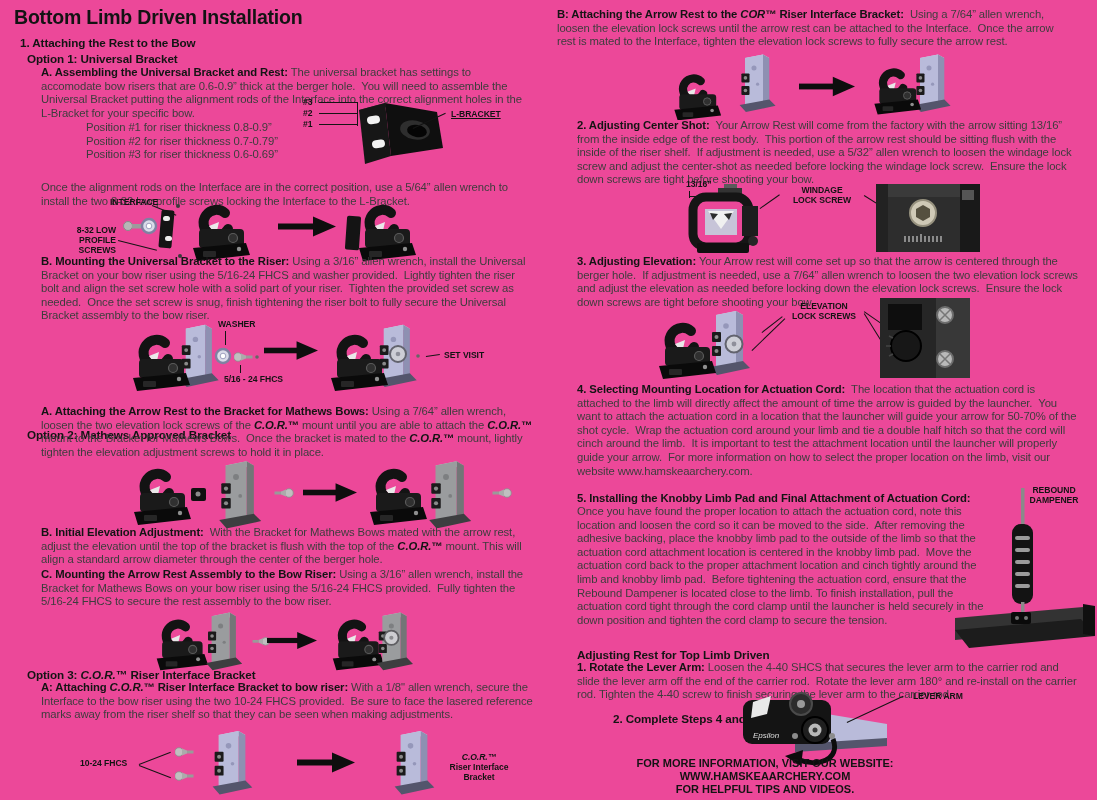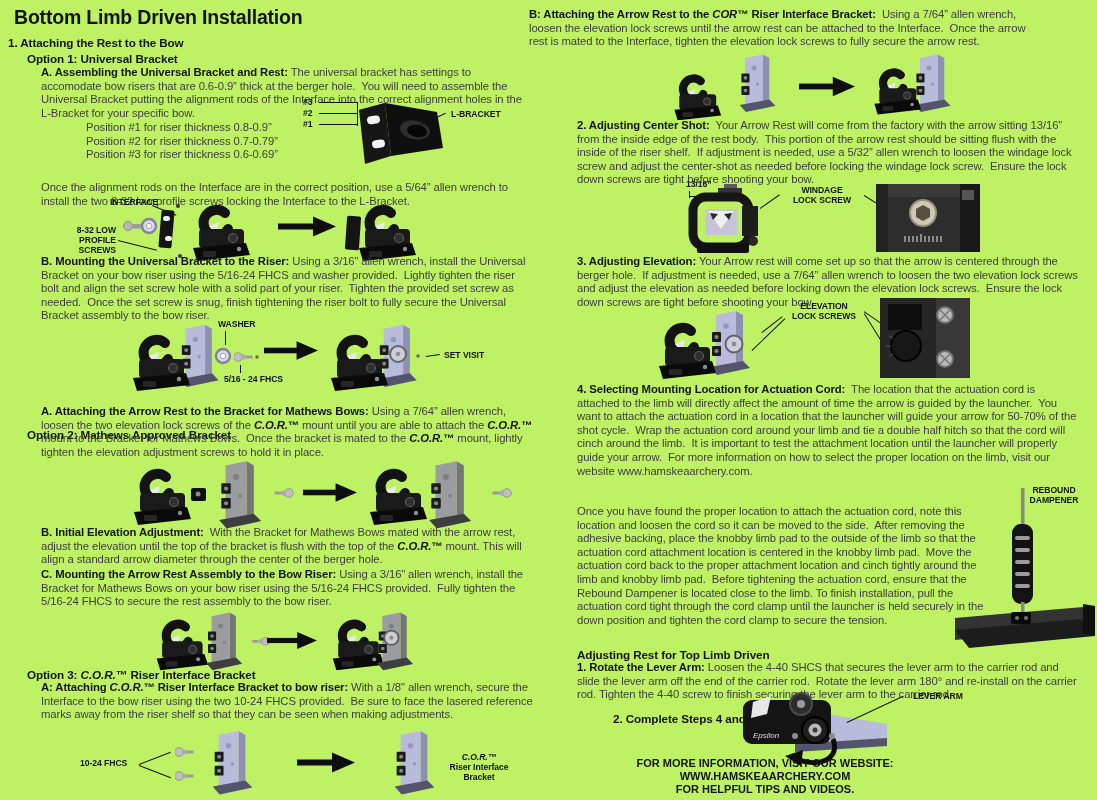--- a/index.html
+++ b/index.html
@@ -1,16 +1,16 @@
 <!DOCTYPE html>
 <html><head>
 <meta charset="utf-8">
 <style>
   html,body{margin:0;padding:0;background:#fff;}
-  #page{position:relative;width:1097px;height:800px;background:#bef264;overflow:hidden;
+  #page{position:relative;width:1097px;height:800px;background:#ec4899;overflow:hidden;
         font-family:"Liberation Sans",sans-serif;color:#3d3d3d;}
   .abs{position:absolute;}
   .p{font-size:11.3px;line-height:13.6px;letter-spacing:-0.1px;white-space:pre-wrap;}
   .p b{color:#141414;}
   .h1{font-size:19.5px;font-weight:bold;color:#131313;letter-spacing:-0.2px;}
   .h2{font-size:11.7px;font-weight:bold;color:#141414;letter-spacing:-0.1px;white-space:pre-wrap;}
   .lbl{font-size:8.6px;font-weight:bold;color:#131313;line-height:9.8px;white-space:pre-line;letter-spacing:-0.05px;}
   .ftr{font-size:11px;font-weight:bold;color:#131313;line-height:13.2px;}
   .ctr{text-align:center;}
   .rt{text-align:right;}
@@ -57,21 +57,21 @@
           <rect x="12" y="3.5" width="6.5" height="3" fill="#9a9a9a"></rect>
         </g>
   <g id="g-washer">
           <circle r="7" fill="#dadbe9" stroke="#7f81a2" stroke-width="2.4"></circle>
           <circle r="2.8" fill="#ffffff" stroke="#a0a2c0" stroke-width="1"></circle>
         </g>
 </defs>
     </svg>
 
 <div class="abs h1" style="left:14px;top:6px;">Bottom Limb Driven Installation</div>
-<div class="abs h2" style="left:8px;top:36px;">1. Attaching the Rest to the Bow</div>
+<div class="abs h2" style="left:20px;top:36px;">1. Attaching the Rest to the Bow</div>
 <div class="abs h2" style="left:27px;top:52px;">Option 1: Universal Bracket</div>
 
 <div class="abs p" style="left:41px;top:66px;width:489px;"><b>A. Assembling the Universal Bracket and Rest:</b><span> The universal bracket has settings to accomodate bow risers that are 0.6-0.9” thick at the berger hole.  You will need to assemble the Universal Bracket putting the alignment rods of the Interface into the correct alignment holes in the L-Bracket for your specific bow.</span></div>
 
 <div class="abs p" style="left:41px;top:121px;width:300px;margin-left:45px;"><div>Position #1 for riser thickness 0.8-0.9”</div><div>Position #2 for riser thickness 0.7-0.79”</div><div>Position #3 for riser thickness 0.6-0.69”</div></div>
 
 <div class="abs" style="left:295px;top:90px;width:245px;height:92px;">
   <div class="abs lbl" style="left:8px;top:8px;">#3</div>
   <div class="abs lbl" style="left:8px;top:19px;">#2</div>
   <div class="abs lbl" style="left:8px;top:30px;">#1</div>
@@ -82,21 +82,21 @@
   <svg class="abs" style="left:50px;top:4px;" width="115" height="80" viewBox="0 0 115 80">
     <polygon points="14,16 40,9 42,13 16,20" fill="#333"></polygon>
     <polygon points="14,16 40,9 46,62 20,70" fill="#161616"></polygon>
     <rect x="22" y="22" width="13" height="8" rx="4" fill="#f2f2f2" transform="rotate(-8 28 26)"></rect>
     <rect x="27" y="46" width="13" height="8" rx="4" fill="#f2f2f2" transform="rotate(-8 33 50)"></rect>
     <polygon points="40,9 92,18 98,54 46,62" fill="#0f0f0f"></polygon>
     <ellipse cx="70" cy="36" rx="15" ry="9.5" fill="#2e2e2e" transform="rotate(10 70 36)"></ellipse>
     <ellipse cx="72" cy="37" rx="10" ry="6" fill="#050505" transform="rotate(10 72 37)"></ellipse>
   </svg>
   <div class="cl" style="left:118px;top:38px;width:36px;transform:rotate(-25deg);"></div>
-  <div class="abs lbl" style="left:156px;top:20px;">L-BRACKET</div>
+  <div class="abs lbl" style="left:156px;top:20px;text-decoration:underline;">L-BRACKET</div>
 </div>
 
 <div class="abs p" style="left:41px;top:181px;width:480px;"><span>Once the alignment rods on the Interface are in the correct position, use a 5/64” allen wrench to install the two 8-32 low profile screws locking the Interface to the L-Bracket.</span></div>
 
 <div class="abs" style="left:70px;top:196px;width:350px;height:72px;">
   <div class="abs lbl" style="left:40px;top:2px;">INTERFACE</div>
   <div class="cl" style="left:82px;top:9px;width:26px;transform:rotate(22deg);"></div>
   <div class="abs lbl rt" style="left:0px;top:30px;width:46px;">8-32 LOW
 PROFILE
 SCREWS</div>
@@ -220,21 +220,21 @@
         <use href="#g-arrow"></use>
       </svg>
   <svg class="abs" style="left:310px;top:0px;" width="60" height="72" viewBox="0 0 50 74">
         <use href="#g-bracket" class="lav" transform="scale(1.02)"></use>
       </svg>
   <div class="abs lbl ctr" style="left:372px;top:27px;width:64px;"><b><i>C.O.R.™</i></b>
 Riser Interface
 Bracket</div>
 </div>
 
-<div class="abs p" style="left:529px;top:8px;width:512px;"><b>B: Attaching the Arrow Rest to the <b><i>COR™</i></b> Riser Interface Bracket:</b><span>  Using a 7/64” allen wrench, loosen the elevation lock screws until the arrow rest can be attached to the Interface.  Once the arrow rest is mated to the Interface, tighten the elevation lock screws to fully secure the arrow rest.</span></div>
+<div class="abs p" style="left:557px;top:8px;width:512px;"><b>B: Attaching the Arrow Rest to the <b><i>COR™</i></b> Riser Interface Bracket:</b><span>  Using a 7/64” allen wrench, loosen the elevation lock screws until the arrow rest can be attached to the Interface.  Once the arrow rest is mated to the Interface, tighten the elevation lock screws to fully secure the arrow rest.</span></div>
 
 <div class="abs" style="left:655px;top:48px;width:315px;height:72px;">
   <svg class="abs" style="left:12px;top:24px;" width="62" height="48" viewBox="0 0 62 48">
         <use href="#g-rest" transform="scale(0.82)"></use>
       </svg>
   <svg class="abs" style="left:78px;top:2px;" width="54" height="66" viewBox="0 0 48 66">
         <use href="#g-bracket" class="lav" transform="scale(0.9)"></use>
       </svg>
   <svg class="abs" style="left:144px;top:28px;" width="56" height="21" viewBox="0 0 58 21">
         <use href="#g-arrow"></use>
@@ -323,20 +323,21 @@
       </g>
   <rect x="66" y="116" width="3.5" height="16" fill="#8a8a8a"></rect>
   <polygon points="0,132 140,120 140,142 0,154" fill="#333"></polygon>
   <polygon points="0,144 126,133 140,150 14,162" fill="#1c1c1c"></polygon>
   <polygon points="128,118 140,120 140,150 128,148" fill="#101010"></polygon>
   <rect x="56" y="126" width="20" height="12" rx="2" fill="#0a0a0a"></rect>
   <circle cx="62" cy="132" r="2" fill="#777"></circle>
       <circle cx="71" cy="132" r="2" fill="#777"></circle>
 </svg>
 
+<div class="abs p" style="left:577px;top:492px;width:500px;"><b>5. Installing the Knobby Limb Pad and Final Attachment of Actuation Cord:</b></div>
 <div class="abs p" style="left:577px;top:505px;width:414px;"><span>Once you have found the proper location to attach the actuation cord, note this location and loosen the cord so it can be moved to the side.  After removing the adhesive backing, place the knobby limb pad to the outside of the limb so that the actuation cord attachment location is centered in the knobby limb pad.  Move the actuation cord back to the proper attachment location and cinch tightly around the limb and knobby limb pad.  Before tightening the actuation cord, ensure that the Rebound Dampener is located close to the limb. To finish installation, pull the actuation cord tight through the cord clamp until the launcher is held securely in the down position and tighten the cord clamp to secure the tension.</span></div>
 
 <div class="abs h2" style="left:577px;top:648px;">Adjusting Rest for Top Limb Driven</div>
 <div class="abs p" style="left:577px;top:661px;width:507px;"><b>1. Rotate the Lever Arm:</b><span> Loosen the 4-40 SHCS that secures the lever arm to the carrier rod and slide the lever arm off the end of the carrier rod.  Rotate the lever arm 180° and re-install on the carrier rod. Tighten the 4-40 screw to finish securing the lever arm to the carrier rod.</span></div>
 
 <div class="abs h2" style="left:577px;top:712px;margin-left:36px;">2. Complete Steps 4 and 5</div>
 
 <div class="abs" style="left:735px;top:680px;width:245px;height:90px;">
   <svg class="abs" style="left:2px;top:4px;" width="158" height="84" viewBox="0 0 158 84">
     <polygon points="66,26 150,40 150,60 58,66" fill="#b9bbda"></polygon>

